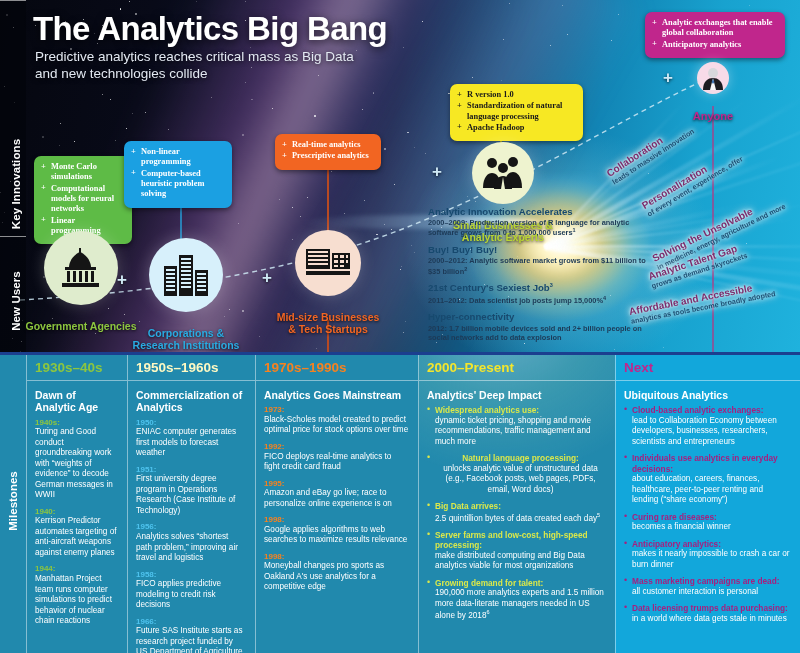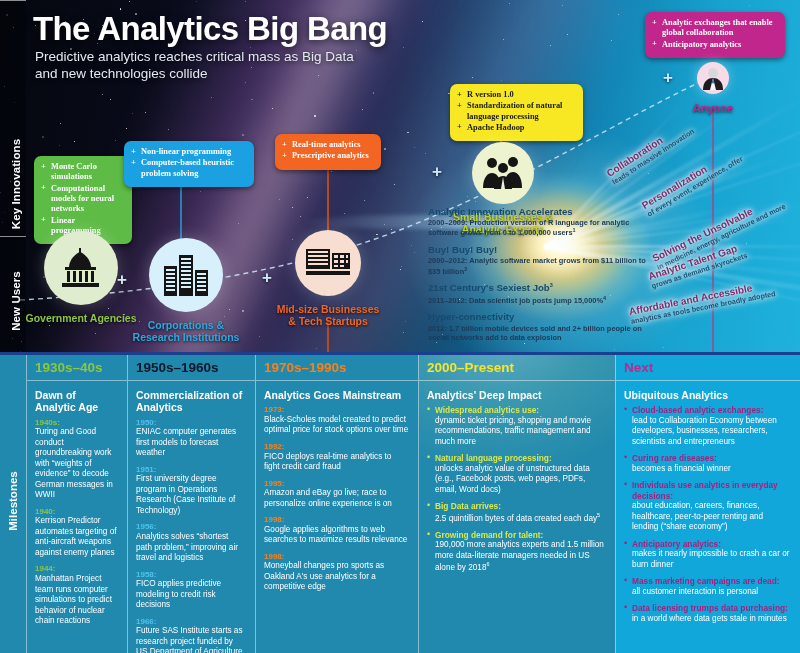--- a/index.html
+++ b/index.html
@@ -71,21 +71,21 @@
   .ibox {
     position: absolute; border-radius: 7px; padding: 6px 8px 7px 7px;
     color: #fff; font-size: 8.4px; line-height: 1.23; font-weight: bold;
     box-shadow: 0 2px 5px rgba(0,0,0,.45);
     font-family: Liberation Serif, serif;
   }
   .ibox ul { list-style: none; }
   .ibox li { position: relative; padding-left: 10px; margin-bottom: 1px; }
   .ibox li:before { content: "+"; position: absolute; left: 0; top: -0.5px; font-weight: bold; }
   #box-green  { left: 34px;  top: 156px; width: 98px;  background: #5ebb46; }
-  #box-blue   { left: 124px; top: 141px; width: 130px; background: #1ba0e2; }
+  #box-blue   { left: 124px; top: 141px; width: 108px; background: #1ba0e2; }
   #box-orange { left: 275px; top: 134px; width: 106px; background: #f26522; }
   #box-yellow { left: 450px; top: 84px;  width: 133px; background: #f7e823; color: #1a1a1a; }
   #box-magenta{ left: 645px; top: 12px;  width: 140px; background: #c0268c; }
 
   
   .stem { position: absolute; width: 1.5px; }
   #stem-green  { left: 82px;  top: 236px; height: 36px; background: #6aa83f; }
   #stem-blue   { left: 180px; top: 186px; height: 94px; background: #2a7fb5; }
   #stem-orange { left: 327px; top: 170px; height: 74px; background: #b84a22; }
   #stem-orange2{ left: 327px; top: 320px; height: 32px; background: #b84a22; }
@@ -97,21 +97,21 @@
   #dash-svg { position: absolute; left: 0; top: 0; width: 800px; height: 352px; }
 
   
   .node { position: absolute; text-align: center; }
   .node .bubble {
     width: 74px; height: 74px; border-radius: 50%;
     display: flex; align-items: center; justify-content: center;
     margin: 0 auto; box-shadow: 0 0 16px rgba(255,255,255,.22);
   }
   .node .cap {
-    margin-top: 8px; font-weight: bold; font-size: 10.5px; line-height: 1.12;
+    margin-top: 16px; font-weight: bold; font-size: 10.5px; line-height: 1.12;
     text-shadow: 0 1px 3px rgba(0,0,0,.8);
   }
   #node-gov  { left: 25px;  top: 231px; width: 112px; }
   #node-gov  .bubble { background: #dfeccd; }
   #node-gov  .cap { color: #8dc63f; }
   #node-corp { left: 128px; top: 238px; width: 116px; }
   #node-corp .bubble { background: #d7f0fb; }
   #node-corp .cap { color: #29abe2; }
   #node-mid  { left: 272px; top: 230px; width: 112px; }
   #node-mid  .bubble { width: 66px; height: 66px; background: #f7ded0; }
@@ -636,21 +636,21 @@
               <div class="tx">Kerrison Predictor automates targeting of anti-aircraft weapons against enemy planes</div>
             </div>
             <div class="ev">
               <div class="yr" style="color: rgb(141, 198, 63);">1944:</div>
               <div class="tx">Manhattan Project team runs computer simulations to predict behavior of nuclear chain reactions</div>
             </div>
           </div>
         </div>
         <div class="col c2">
           <div class="col-hd">
-            <span style="color: #0f172a;">1950s–1960s</span>
+            <span style="color: #fef9c3;">1950s–1960s</span>
           </div>
           <div class="col-ttl">Commercialization of Analytics</div>
           <div class="col-body">
             <div class="ev">
               <div class="yr" style="color: rgb(78, 195, 238);">1950:</div>
               <div class="tx">ENIAC computer generates first models to forecast weather</div>
             </div>
             <div class="ev">
               <div class="yr" style="color: rgb(78, 195, 238);">1951:</div>
               <div class="tx">First university degree program in Operations Research (Case Institute of Technology)</div>
@@ -700,51 +700,55 @@
         <div class="col c4">
           <div class="col-hd">
             <span style="color: rgb(244, 230, 44);">2000–Present</span>
           </div>
           <div class="col-ttl">Analytics' Deep Impact</div>
           <div class="col-body">
             <div class="bl" style="color: rgb(219, 232, 74);">
               <div class="bh" style="color: rgb(219, 232, 74);">Widespread analytics use:</div>
               <div class="bt">dynamic ticket pricing, shopping and movie recommendations, traffic management and much more</div>
             </div>
-            <div class="bl" style="color: rgb(219, 232, 74);">
+            <div class="bl" style="color: rgb(219, 232, 74); text-align: center;">
               <div class="bh" style="color: rgb(219, 232, 74);">Natural language processing:</div>
               <div class="bt">unlocks analytic value of unstructured data (e.g., Facebook posts, web pages, PDFs, email, Word docs)</div>
             </div>
             <div class="bl" style="color: rgb(219, 232, 74);">
               <div class="bh" style="color: rgb(219, 232, 74);">Big Data arrives:</div>
               <div class="bt">2.5 quintillion bytes of data created each day<sup>5</sup></div>
+            </div>
+            <div class="bl" style="color: rgb(219, 232, 74);">
+              <div class="bh" style="color: rgb(219, 232, 74);">Server farms and low-cost, high-speed processing:</div>
+              <div class="bt">make distributed computing and Big Data analytics viable for most organizations</div>
             </div>
             <div class="bl" style="color: rgb(219, 232, 74);">
               <div class="bh" style="color: rgb(219, 232, 74);">Growing demand for talent:</div>
               <div class="bt">190,000 more analytics experts and 1.5 million more data-literate managers needed in US alone by 2018<sup>6</sup></div>
             </div>
           </div>
         </div>
         <div class="col c5">
           <div class="col-hd">
             <span style="color: rgb(192, 38, 140);">Next</span>
           </div>
           <div class="col-ttl">Ubiquitous Analytics</div>
           <div class="col-body">
             <div class="bl" style="color: rgb(166, 31, 127);">
               <div class="bh" style="color: rgb(166, 31, 127);">Cloud-based analytic exchanges:</div>
               <div class="bt">lead to Collaboration Economy between developers, businesses, researchers, scientists and entrepreneurs</div>
             </div>
             <div class="bl" style="color: rgb(166, 31, 127);">
+              <div class="bh" style="color: rgb(166, 31, 127);">Individuals use analytics in everyday decisions:</div>
+              <div class="bt">about education, careers, finances, healthcare, peer-to-peer renting and lending (“share economy”)</div>
+            </div>
+            <div class="bl" style="color: rgb(166, 31, 127);">
               <div class="bh" style="color: rgb(166, 31, 127);">Curing rare diseases:</div>
               <div class="bt">becomes a financial winner</div>
-            </div>
-            <div class="bl" style="color: rgb(166, 31, 127);">
-              <div class="bh" style="color: rgb(166, 31, 127);">Individuals use analytics in everyday decisions:</div>
-              <div class="bt">about education, careers, finances, healthcare, peer-to-peer renting and lending (“share economy”)</div>
             </div>
             <div class="bl" style="color: rgb(166, 31, 127);">
               <div class="bh" style="color: rgb(166, 31, 127);">Anticipatory analytics:</div>
               <div class="bt">makes it nearly impossible to crash a car or burn dinner</div>
             </div>
             <div class="bl" style="color: rgb(166, 31, 127);">
               <div class="bh" style="color: rgb(166, 31, 127);">Mass marketing campaigns are dead:</div>
               <div class="bt">all customer interaction is personal</div>
             </div>
             <div class="bl" style="color: rgb(166, 31, 127);">

